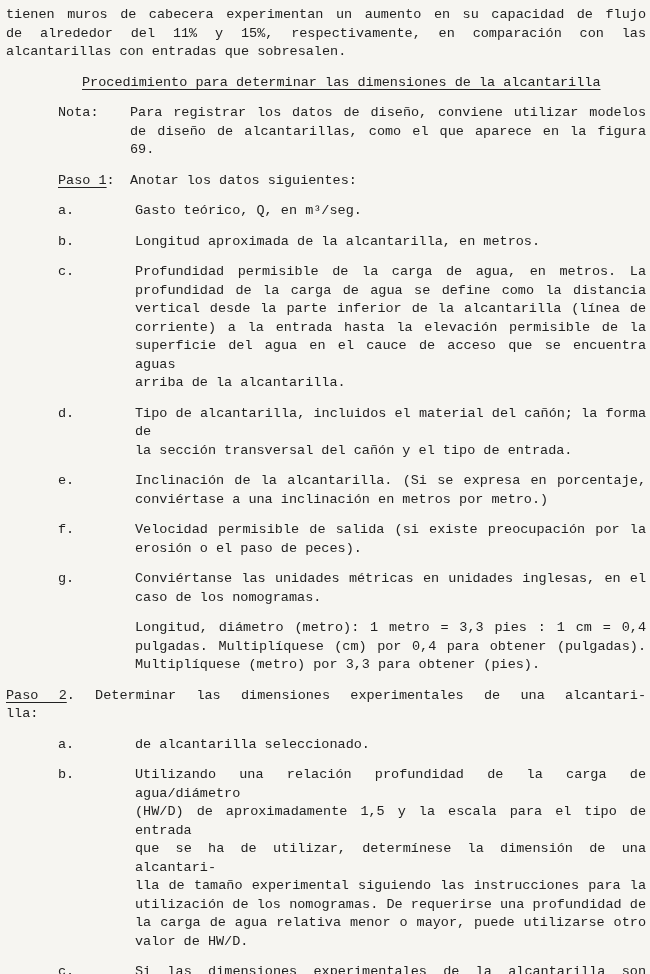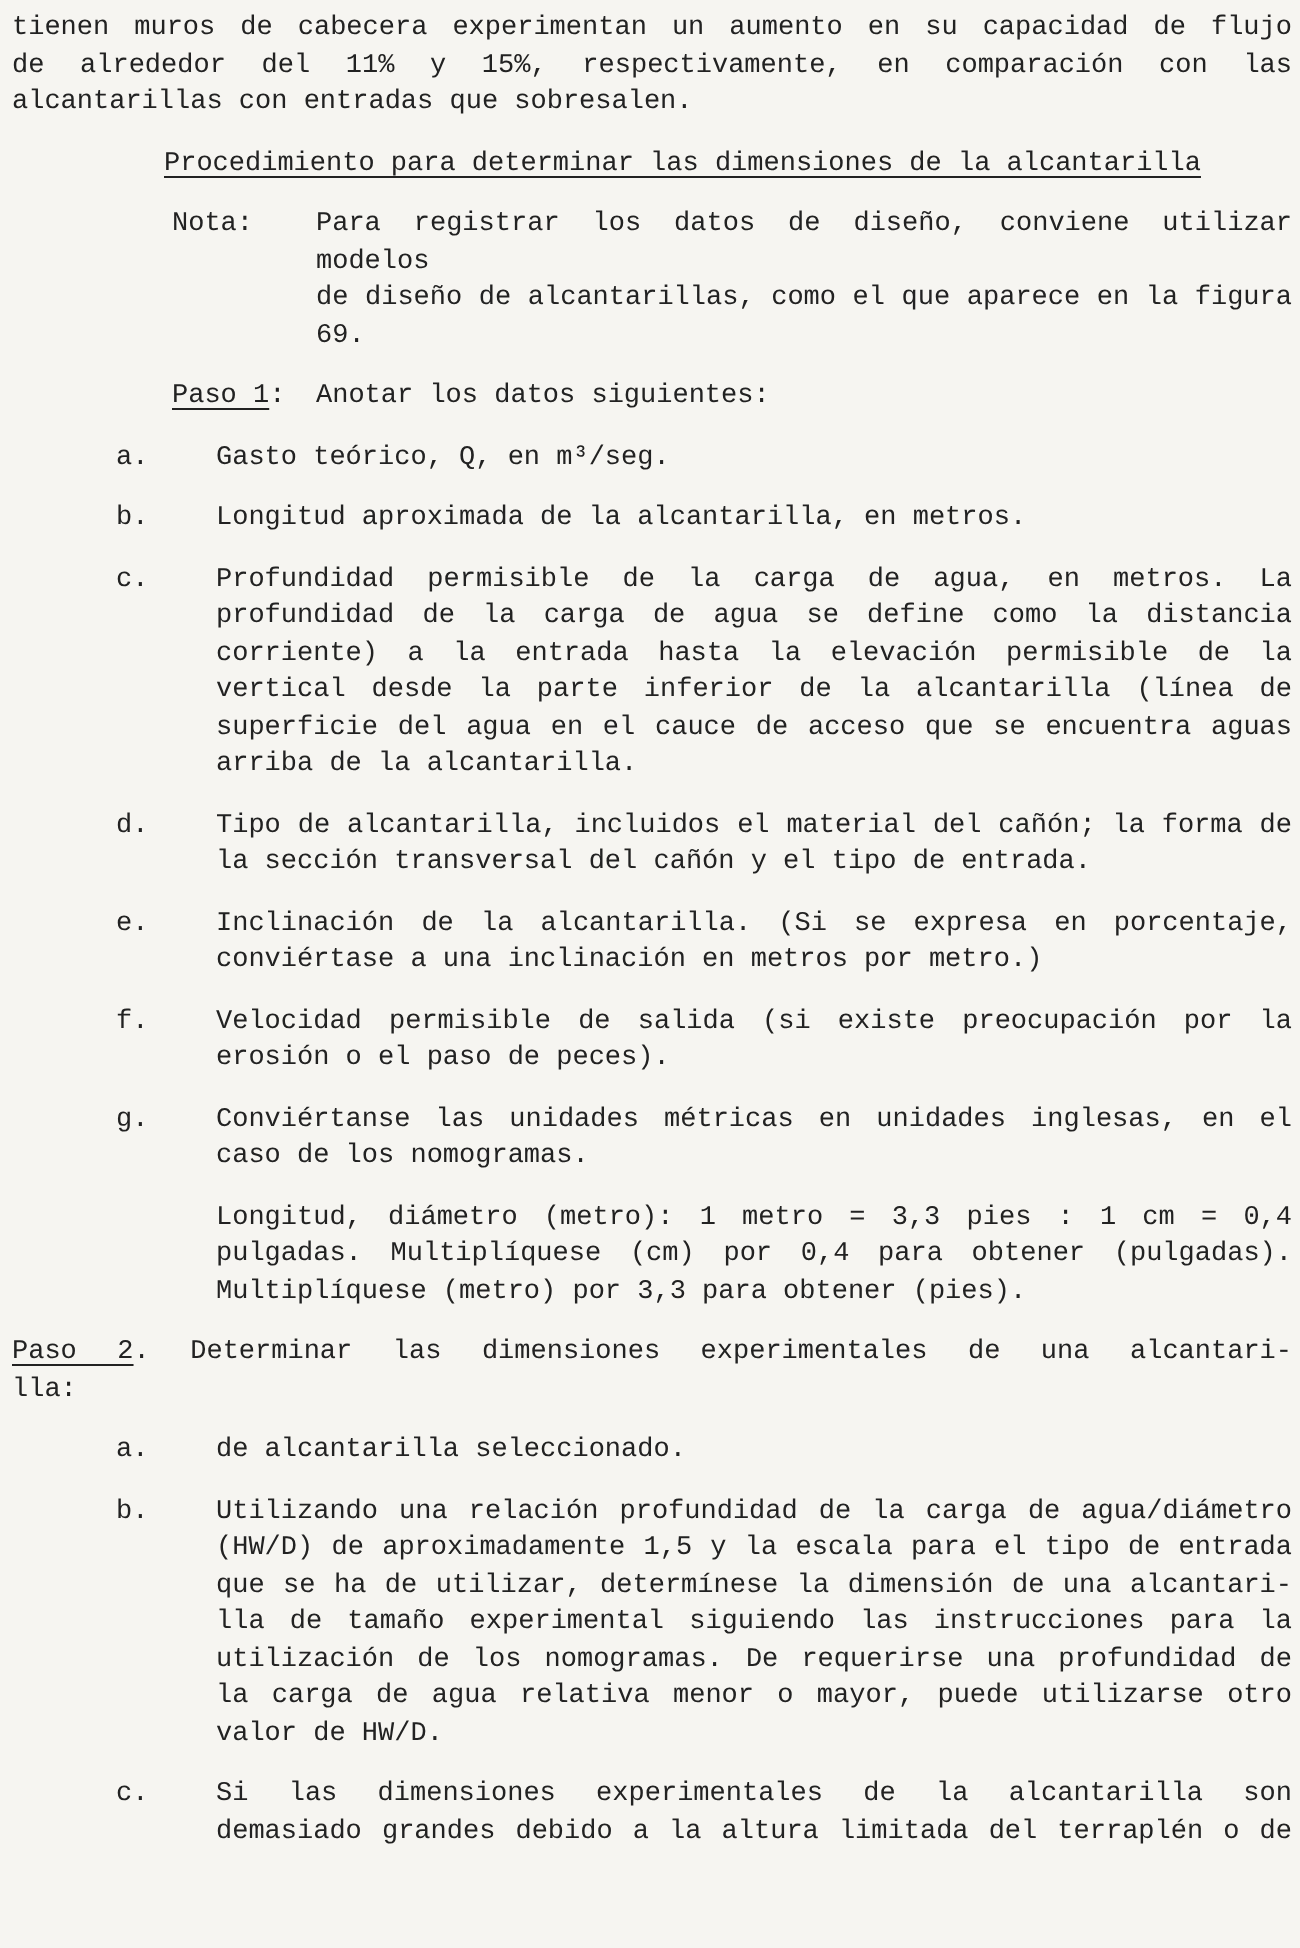--- a/index.html
+++ b/index.html
@@ -5,26 +5,26 @@
   html,body{margin:0;padding:0;}
   body{
     width:650px;height:974px;overflow:hidden;
     background:#f6f5f1;
     font-family:"Liberation Mono","DejaVu Sans Mono",monospace;
     font-size:13.5px;line-height:18.5px;color:#222;
   }
   .page{box-sizing:border-box;width:650px;height:740px;padding:6px 4px 0 6px;}
   .block{margin-bottom:12px;}
   .indent1{}
-  .row{display:flex;margin-left:80px;justify-content:flex-end;}
+  .row{display:flex;margin-left:52px;justify-content:flex-end;}
   .row-label{width:72px;flex:none;}
   .row-text{flex:1;min-width:0;}
   .item{display:flex;margin-left:52px;}
   .marker{width:50px;flex:none;}
-  .item-text{flex:1;min-width:0;}
+  .item-text{flex:1;min-width:0;margin-left:27px;}
   .u{text-decoration:underline;text-underline-offset:3px;text-decoration-thickness:1px;}
   .tline{white-space:normal;}
   .just{text-align:justify;text-align-last:justify;}
   .heading-wrap{margin-left:76px;}
 </style>
 </head>
 <body>
 
 <div class="page">
 
@@ -66,22 +66,22 @@
     <div class="item-text">
         <div class="tline">Longitud aproximada de la alcantarilla, en metros.</div>
       </div>
   </div>
 
   <div class="block item">
     <div class="marker">c.</div>
     <div class="item-text">
         <div class="tline just">Profundidad permisible de la carga de agua, en metros.  La</div>
         <div class="tline just">profundidad de la carga de agua se define como la distancia</div>
+        <div class="tline just">vertical desde la parte inferior de la alcantarilla (línea de</div>
         <div class="tline just">corriente) a la entrada hasta la elevación permisible de la</div>
-        <div class="tline just">vertical desde la parte inferior de la alcantarilla (línea de</div>
         <div class="tline just">superficie del agua en el cauce de acceso que se encuentra aguas</div>
         <div class="tline">arriba de la alcantarilla.</div>
       </div>
   </div>
 
   <div class="block item">
     <div class="marker">d.</div>
     <div class="item-text">
         <div class="tline just">Tipo de alcantarilla, incluidos el material del cañón; la forma de</div>
         <div class="tline">la sección transversal del cañón y el tipo de entrada.</div>

